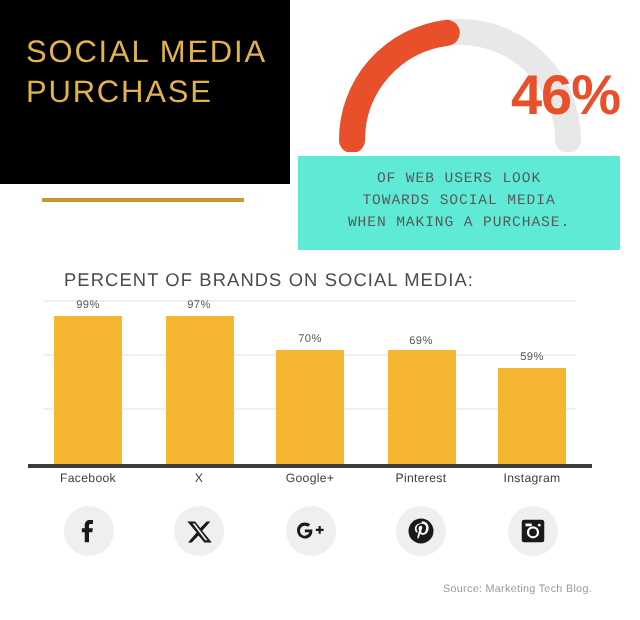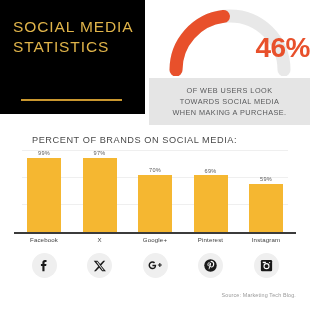--- a/index.html
+++ b/index.html
@@ -14,21 +14,21 @@
     overflow: hidden;
     font-family: "Liberation Sans", sans-serif;
     background: #ffffff;
   }
 
   
   #title-panel {
     position: absolute;
     left: 0; top: 0;
     width: 145px;
-    height: 114px;
+    height: 92px;
     background: #000000;
     box-sizing: border-box;
     padding: 17px 10px 0 13px;
   }
   #title-panel .tline {
     color: #E0B44A;
     font-size: 15.5px;
     letter-spacing: 0.9px;
     line-height: 20px;
     font-weight: 400;
@@ -68,24 +68,25 @@
     letter-spacing: -0.5px;
   }
 
   
   #statement-panel {
     position: absolute;
     left: 149px;
     top: 78px;
     width: 161px;
     height: 47px;
-    background: #e5e5e5;
+    background: #5eead4;
     display: flex;
     align-items: center;
     justify-content: center;
+    font-family: Liberation Mono, monospace;
   }
   #statement-text {
     color: #58595B;
     font-size: 7.3px;
     letter-spacing: 0.45px;
     line-height: 11.3px;
     text-align: center;
     white-space: pre-line;
   }
 
@@ -202,21 +203,21 @@
     color: #9a9a9a;
     font-size: 5.4px;
     letter-spacing: 0.15px;
   }
 </style>
 </head>
 <body>
 
 <div id="title-panel">
   <div class="tline">SOCIAL MEDIA</div>
-  <div class="tline">STATISTICS</div>
+  <div class="tline">PURCHASE</div>
 </div>
 <div id="title-underline"></div>
 
 <div id="gauge-block">
   <svg id="gauge-svg" width="130" height="68" viewBox="0 0 130 68">
     <path d="M 11 62 A 54 54 0 0 1 119 62" fill="none" stroke="#E8E8E8" stroke-width="13" stroke-linecap="round"></path>
     <path id="gauge-fill" d="M 11 62 A 54 54 0 0 1 119 62" fill="none" stroke="#E8502B" stroke-width="13" stroke-linecap="round" stroke-dasharray="169.669921875" stroke-dashoffset="91.62175781250001"></path>
   </svg>
   <div id="gauge-value">46%</div>
 </div>

